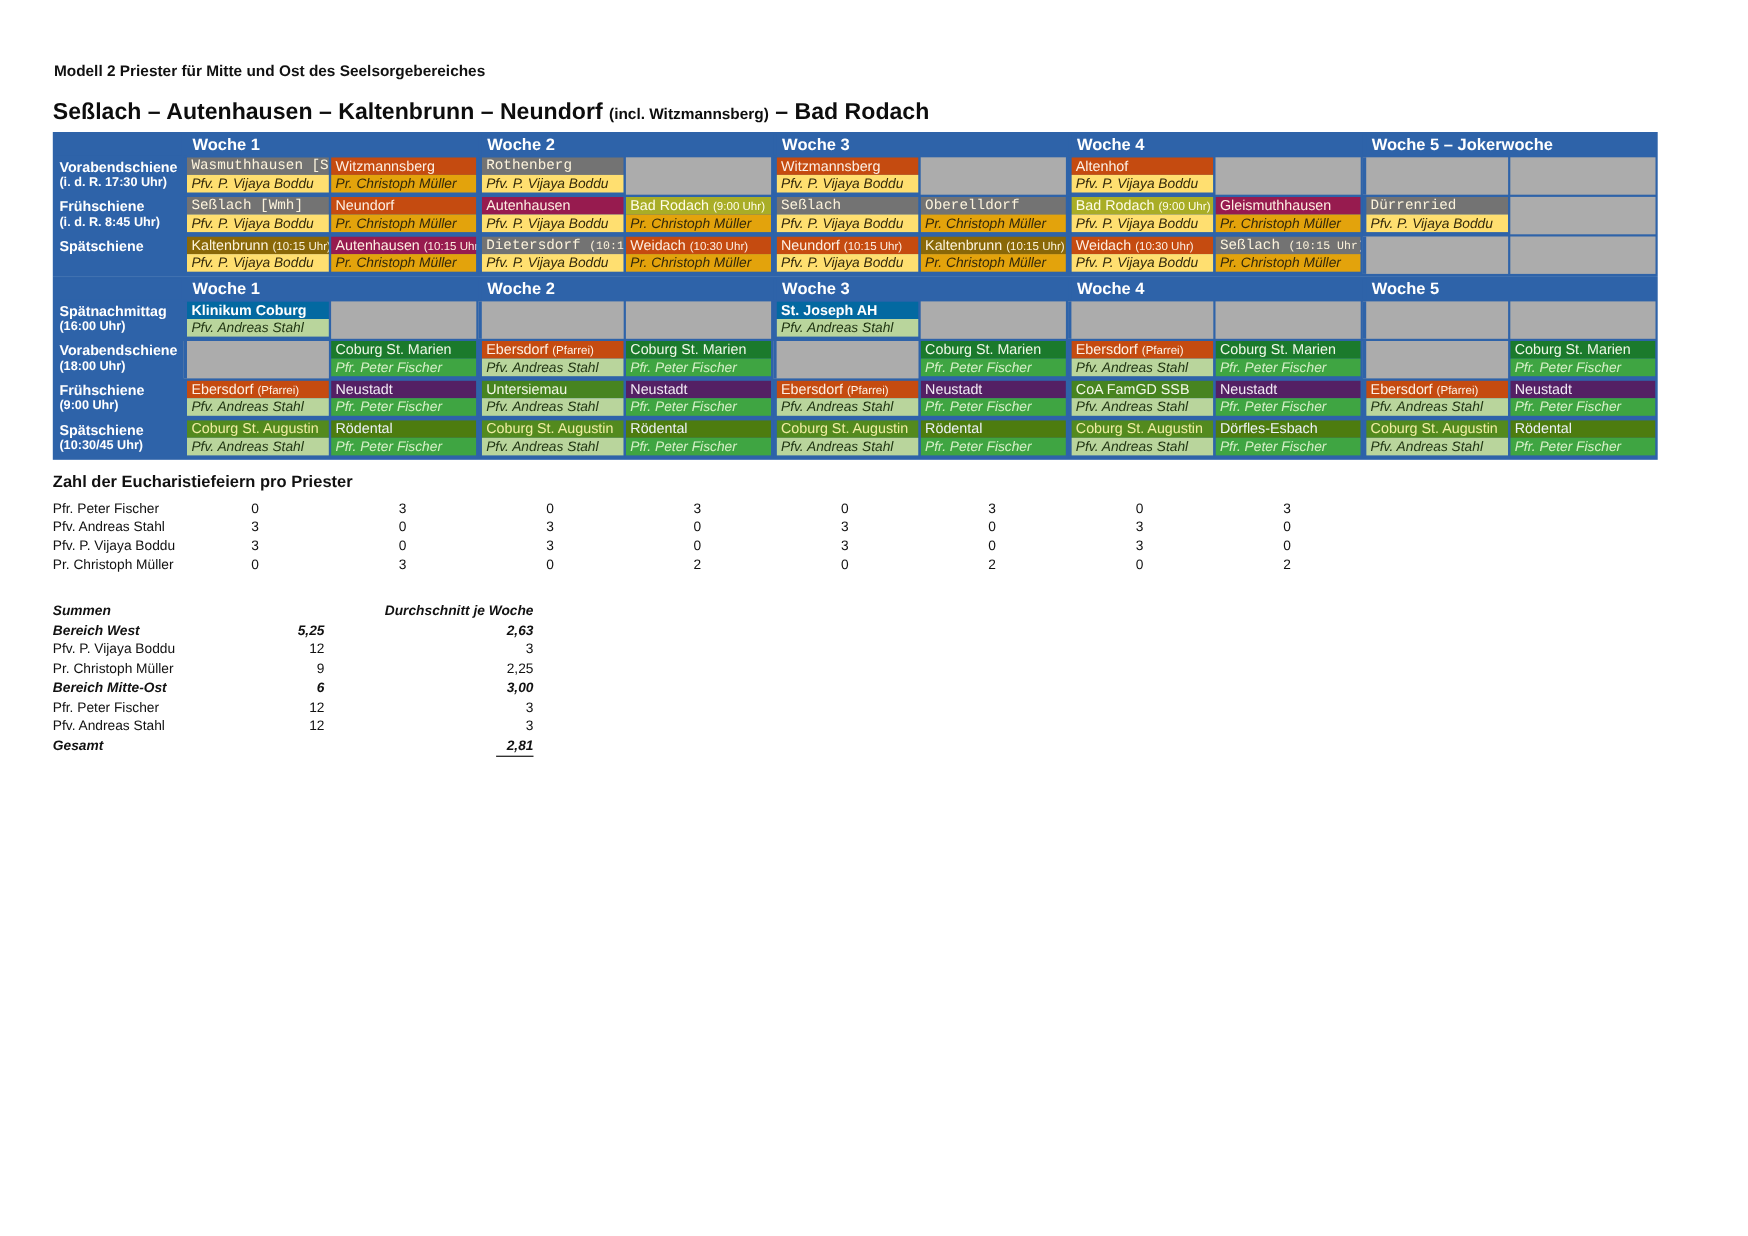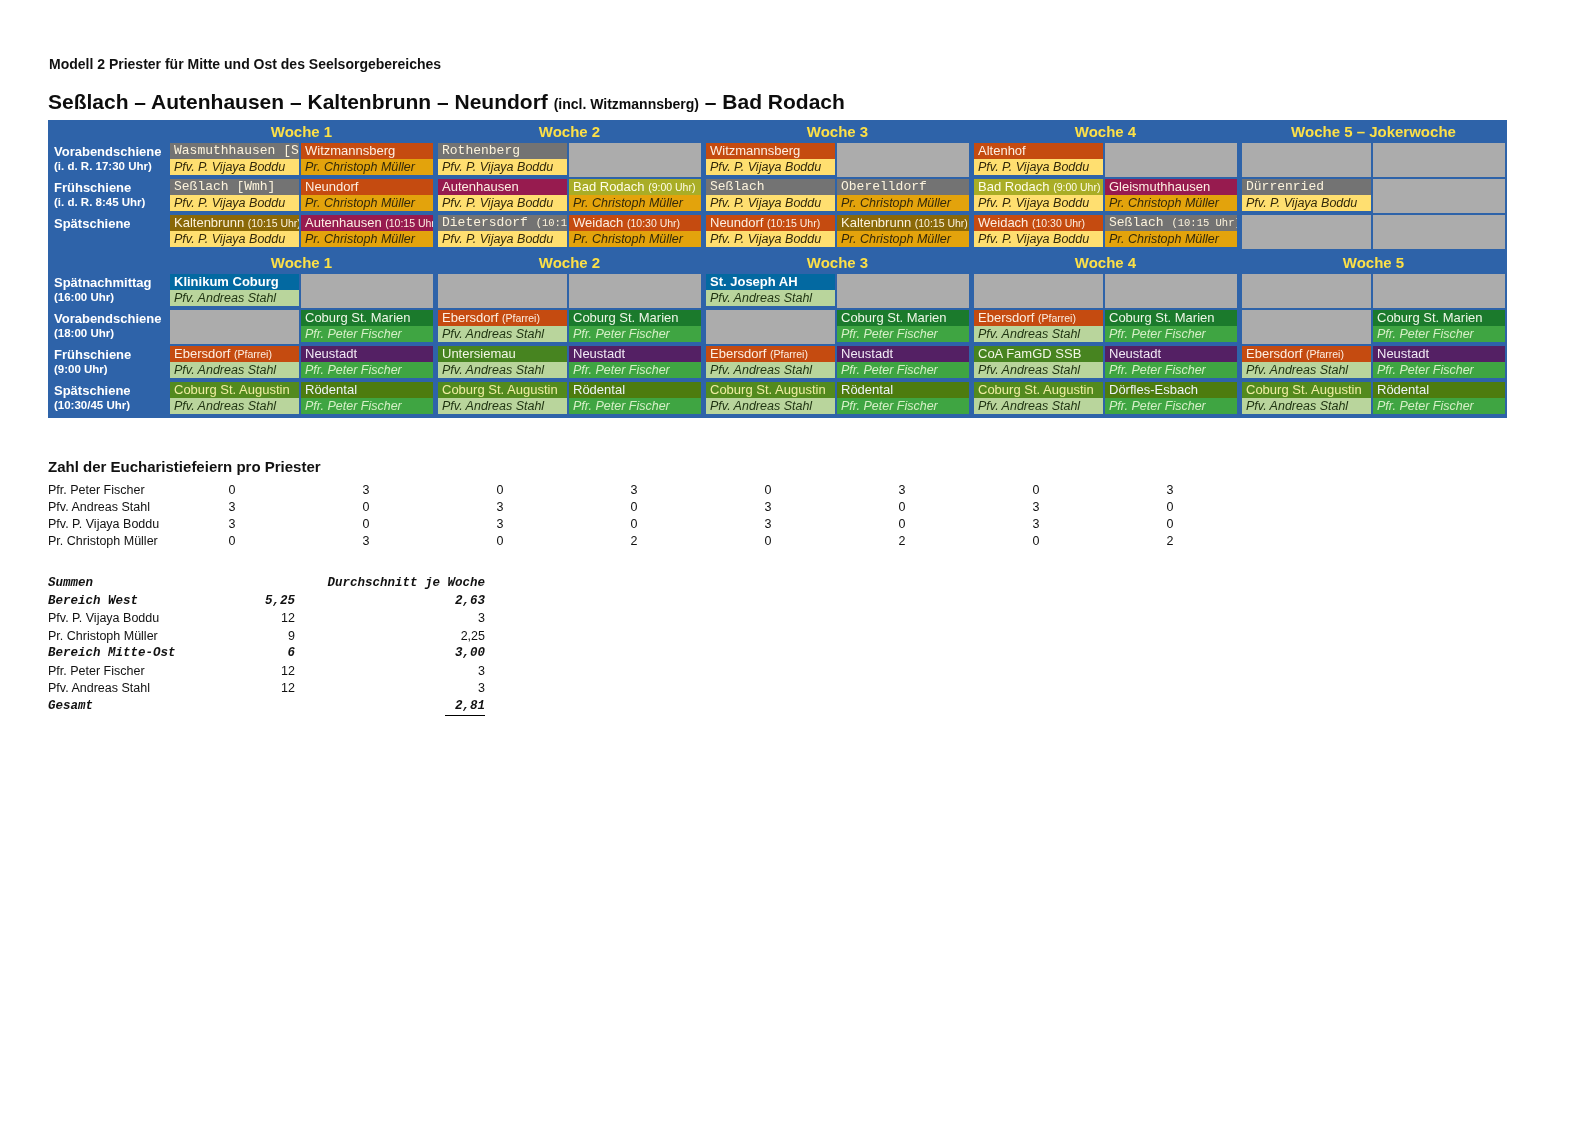--- a/index.html
+++ b/index.html
@@ -3,21 +3,21 @@
 <meta charset="utf-8">
 <style>
   html,body{margin:0;padding:0;background:#ffffff;}
   body{width:1589px;height:1124px;font-family:"Liberation Sans",sans-serif;color:#111;}
   .page{padding:54px 40px 0 48px;}
   h1{font-size:30px;font-weight:bold;margin:0 0 4px 0;letter-spacing:-0.3px;color:#0d0d0d;}
   .subtitle{font-size:14px;font-weight:bold;margin:2px 0 18px 1px;}
   h2.section-h{font-size:21px;font-weight:bold;margin:14px 0 6px 0;color:#0d0d0d;}
   h2.section-h .hsm{font-size:14px;}
   table.sched{border-collapse:separate;border-spacing:2px;background:#2E63A9;width:1459px;table-layout:fixed;}
-  table.sched th.wkh{color:#fde047;font-size:15px;font-weight:bold;text-align:center;padding:0 5px;height:19px;border-left:3px solid #2E63A9;white-space:nowrap;overflow:hidden;}
+  table.sched th.wkh{color:#ffffff;font-size:15px;font-weight:bold;text-align:left;padding:0 5px;height:19px;border-left:3px solid #2E63A9;white-space:nowrap;overflow:hidden;}
   table.sched td{vertical-align:top;padding:0;height:32px;overflow:hidden;}
   table.sched td.corner{background:#2E63A9;height:19px;}
   table.sched td.label{color:#fff;font-weight:bold;font-size:13px;padding:1px 4px;line-height:15px;white-space:nowrap;}
   table.sched td.label .sub{font-size:11.5px;}
   td.wk{border-left:3px solid #2E63A9;}
   td.empty{background:#ACACAC;}
   .place,.priest{height:16px;line-height:16px;font-size:13px;padding:0 4px;white-space:nowrap;overflow:hidden;}
   .priest{font-style:italic;font-size:12.5px;}
   .tsm{font-size:10.5px;}
   
@@ -31,28 +31,28 @@
   .green{background:#478420;color:#F3F7E6;}
   .greenyel{background:#538A1E;color:#F0EDA2;}
   .slate{background:#4d7c0f;color:#EDF2F7;}
   .purple{background:#542064;color:#F2EAF5;}
   .boddu{background:#FFDF70;color:#33290A;}
   .mueller{background:#E3A30C;color:#33290A;}
   .stahl{background:#B9D59C;color:#1F3311;}
   .fischer{background:#3FA542;color:#D5EFC6;}
   .white{background:#ffffff;color:#000;font-style:normal;font-size:13px;}
   
-  h3.counts-h{font-size:15px;font-weight:bold;margin:40px 0 6px 0;}
+  h3.counts-h{font-size:15px;font-weight:bold;margin:12px 0 6px 0;}
   .counts-row{display:grid;grid-template-columns:117px repeat(8,134px);height:17px;align-items:center;font-size:12.5px;}
   .counts-row .val{text-align:center;}
   
   .summen{margin-top:26px;}
   .sum-row{display:grid;grid-template-columns:152px 95px 190px;font-size:12.5px;line-height:17.5px;}
   .sum-row .v{text-align:right;}
-  .bi{font-weight:bold;font-style:italic;font-family:Liberation Mono, monospace;}
+  .bi{font-weight:bold;font-style:italic;}
   .tot-line{display:inline-block;border-bottom:1.5px solid #000;padding-left:10px;}
 </style>
 </head>
 <body>
 
 <div class="page">
 
   <div class="subtitle">Modell 2 Priester für Mitte und Ost des Seelsorgebereiches</div>
 
   <h2 class="section-h"><span>Seßlach – Autenhausen – Kaltenbrunn – Neundorf</span> <span class="hsm">(incl. Witzmannsberg)</span> <span>– Bad Rodach</span></h2>

